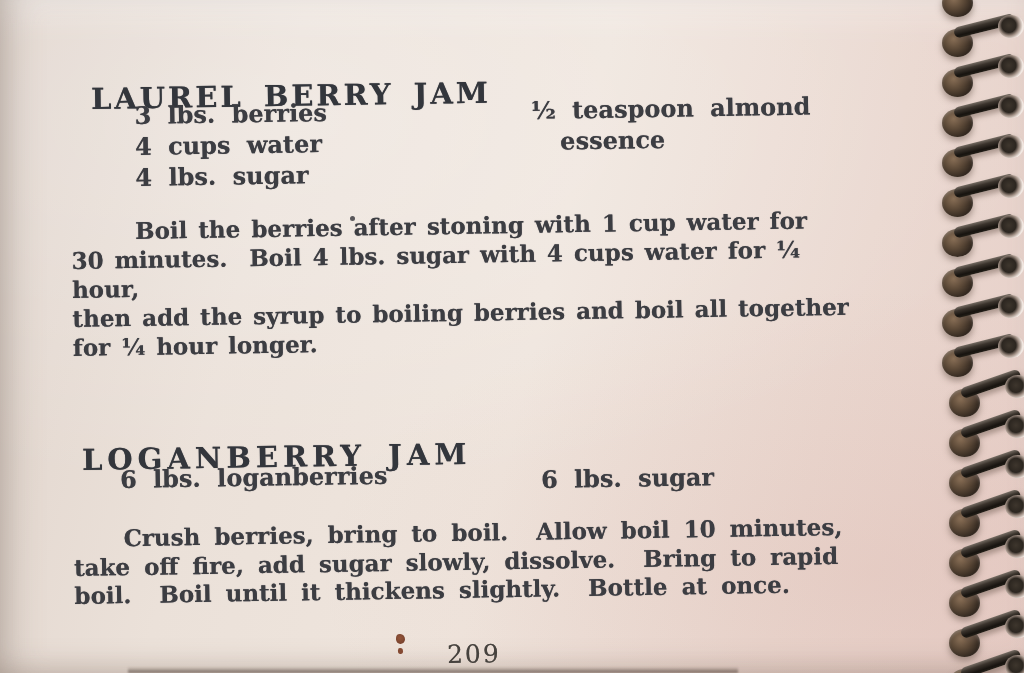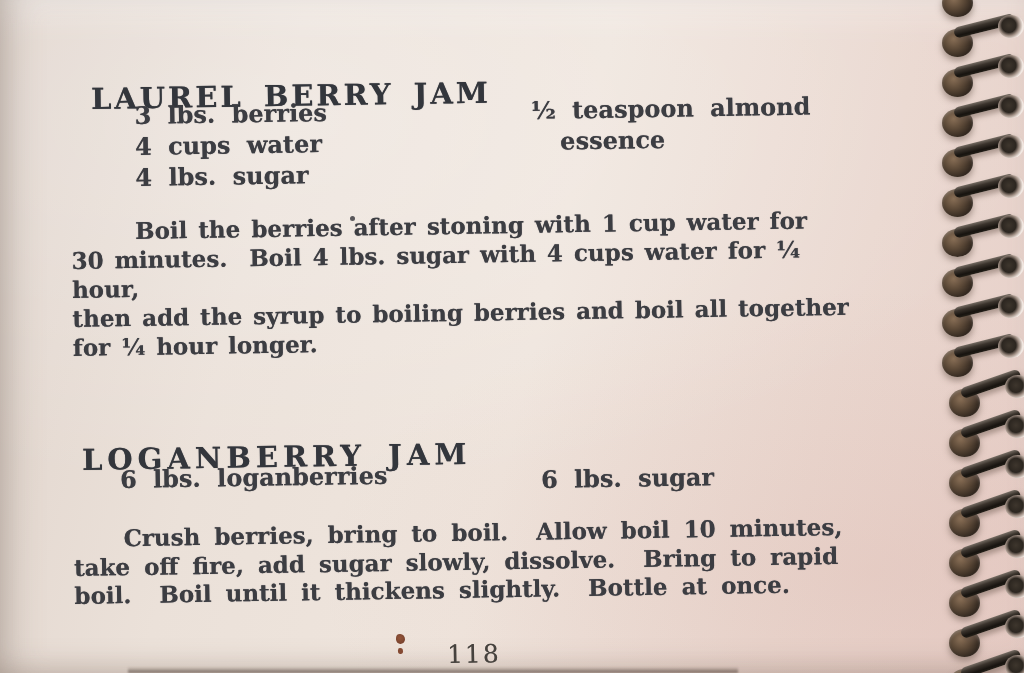--- a/index.html
+++ b/index.html
@@ -91,21 +91,21 @@
 then add the syrup to boiling berries and boil all together
 for ¼ hour longer.</p>
 
   <h2 class="tb title r2-title">LOGANBERRY JAM</h2>
   <div class="tb ing r2-ing-left">6 lbs. loganberries</div>
   <div class="tb ing r2-ing-right">6 lbs. sugar</div>
   <p class="tb body r2-body">Crush berries, bring to boil.  Allow boil 10 minutes,
 take off fire, add sugar slowly, dissolve.  Bring to rapid
 boil.  Boil until it thickens slightly.  Bottle at once.</p>
 
-  <div class="tb folio">118</div>
+  <div class="tb folio">209</div>
 
   <div class="stain"></div>
   <div class="ink-dot"></div>
 
   <div class="binding">
     <div class="coil" style="top:-27px">
         <i class="hl"></i>
       </div>
     <div class="coil" style="top:13px">
         <i class="hl"></i>

